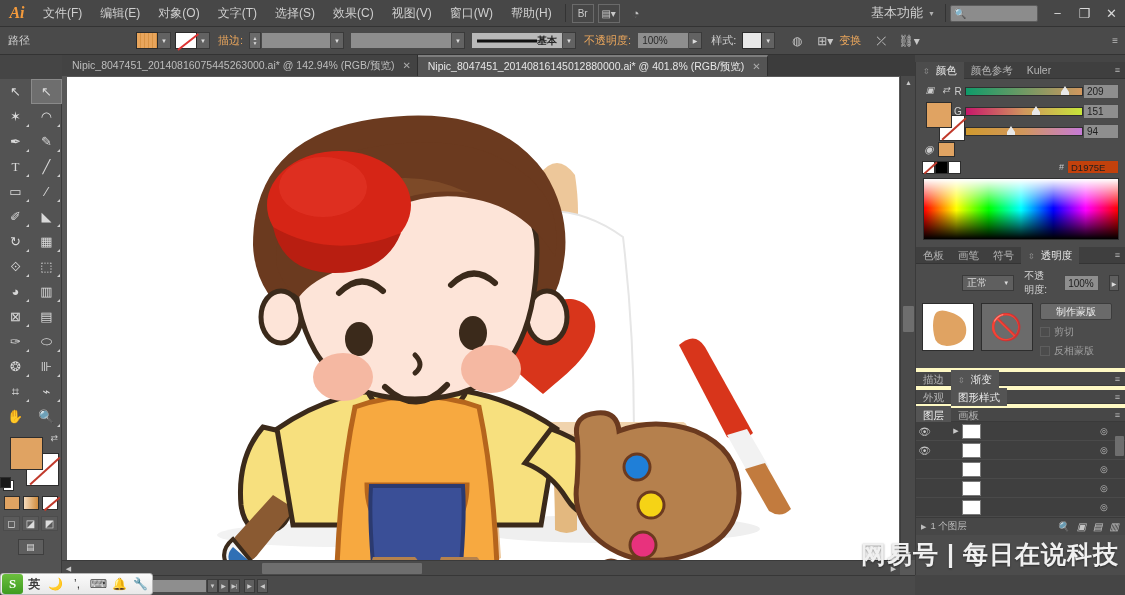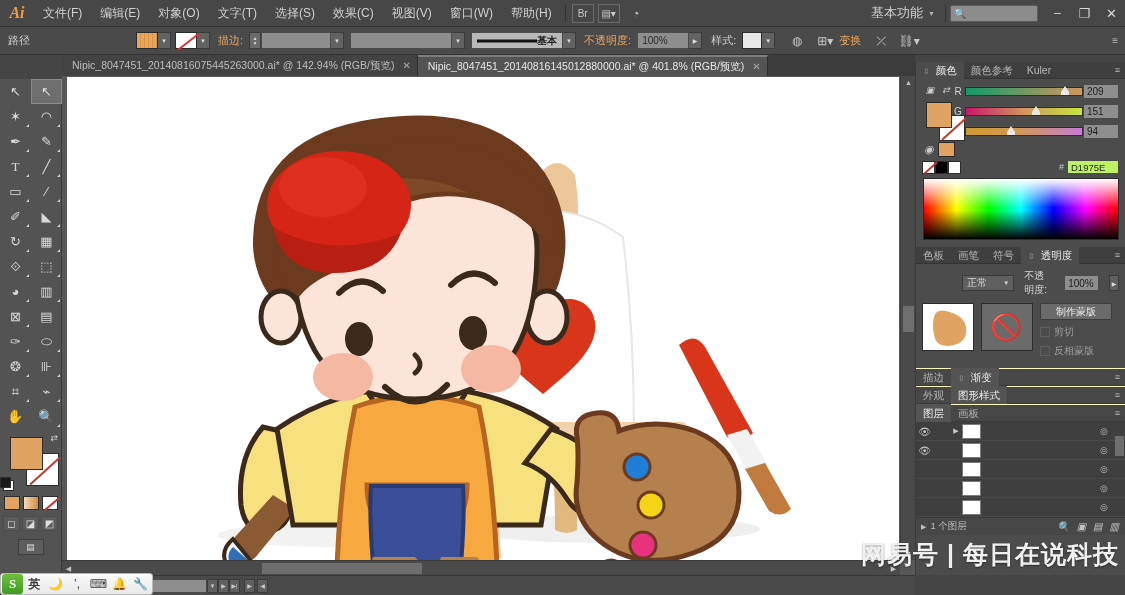--- a/index.html
+++ b/index.html
@@ -210,21 +210,21 @@
   }
   .slider .knob:after {
     content:""; position:absolute; left:-4px; top:6px; width:8px; height:3px; background:#e8e8e8;
   }
   .numfield {
     width:36px; height:15px; background:#8e8e8e; border:1px solid #4a4a4a;
     font-size:10px; color:#1e1e1e; display:flex; align-items:center;
     padding-left:3px;
   }
   .hexfield {
-    width:52px; height:14px; background:#bef264; border:1px solid #4a4a4a;
+    width:52px; height:14px; background:#c2410c; border:1px solid #4a4a4a;
     font-size:9.5px; color:#1e1e1e; display:flex; align-items:center; padding-left:3px;text-align:center;
   }
   .nonebox { width:13px; height:13px; background:#fff; border:1px solid #2d2d2d;
     position:relative; }
   .nonebox:after { content:""; position:absolute; left:-1px; top:50%; width:17px;
     height:1.5px; background:#c0392b; transform:rotate(-42deg); }
   .blackbox { width:13px; height:13px; background:#000; border:1px solid #2d2d2d; }
   .whitebox { width:13px; height:13px; background:#fff; border:1px solid #2d2d2d; }
   .spectrum {
     width:196px; height:62px; margin:4px auto 0 auto; border:1px solid #2e2e2e;
@@ -277,21 +277,21 @@
     border-radius:2px; font-size:10px; color:#ececec; display:flex;
     align-items:center; justify-content:center;
   }
   .chkrow { display:flex; align-items:center; margin-top:5px; font-size:10px; color:#9e9e9e;}
   .chk { width:10px; height:10px; border:1px solid #5e5e5e; background:#4c4c4c;
     margin-right:4px; }
 
   
   .collapsed {
     display:flex; align-items:center; height:18px; background:#474747;
-    border-top:1px solid #fef9c3; border-bottom:1px solid #3a3a3a;
+    border-top:4px solid #fef9c3; border-bottom:1px solid #3a3a3a;
   }
   .collapsed .c-tab { padding:0 7px; height:18px; line-height:18px; font-size:10.5px;
     color:#b5b5b5; }
   .collapsed .c-tab.active { background:#545454; color:#e8e8e8; }
 
   
   .layers-body { height:95px; background:#3f3f3f; position:relative; overflow:hidden; }
   .layer-row {
     display:flex; align-items:center; height:19px; border-bottom:1px solid #4a4a4a;
     font-size:10px; color:#c8c8c8;

